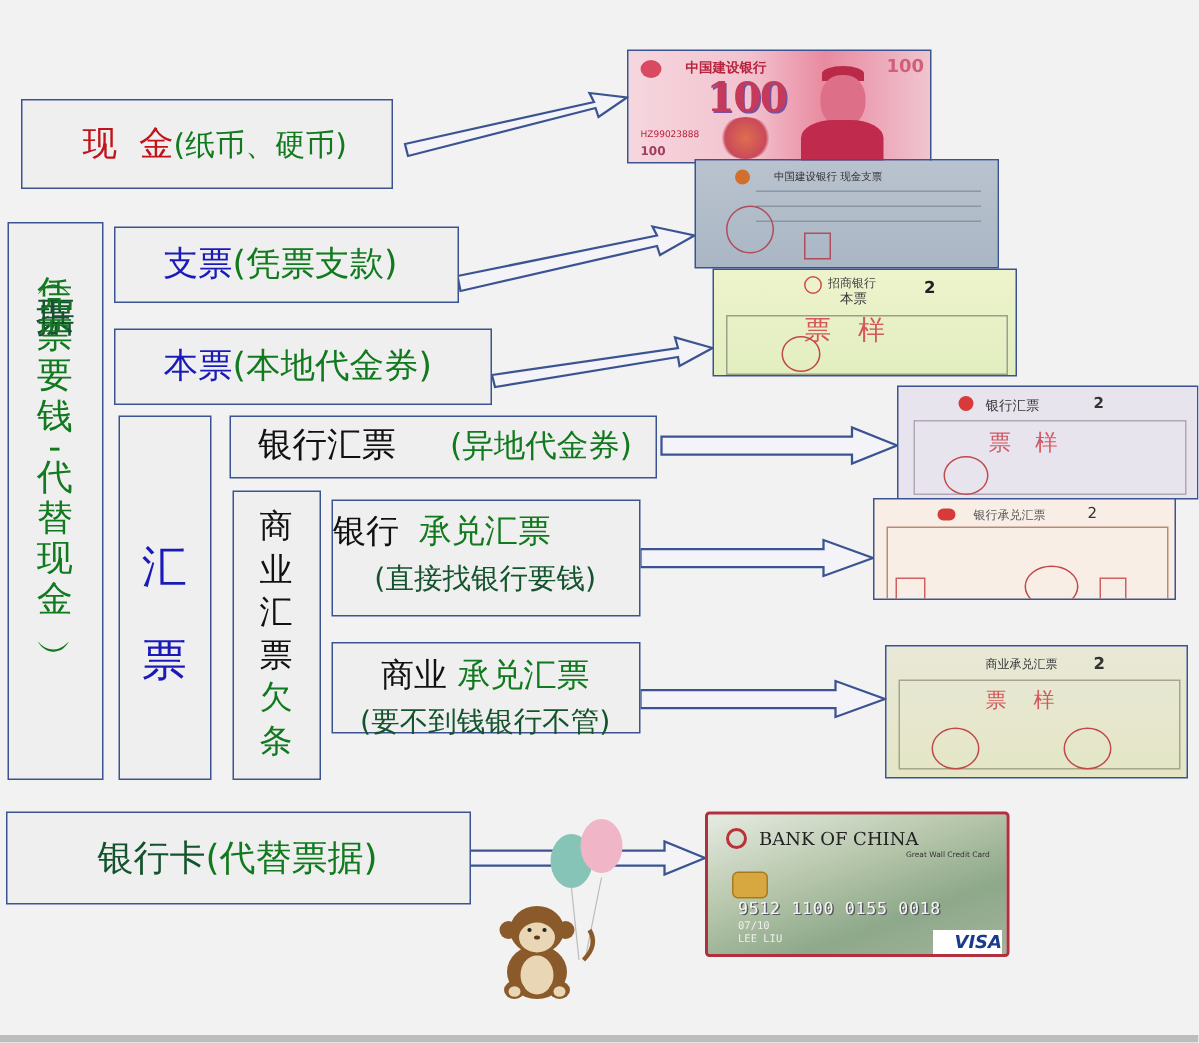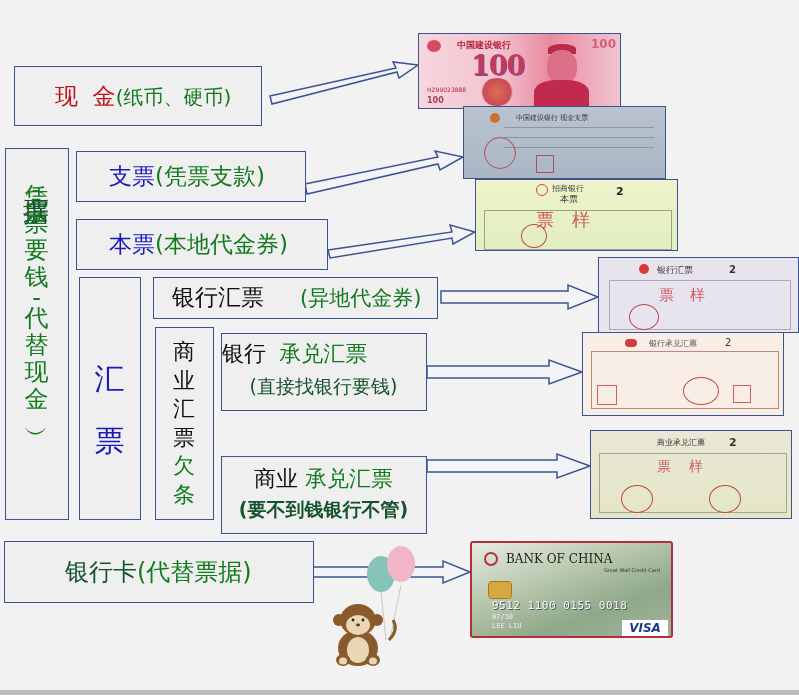--- a/index.html
+++ b/index.html
@@ -110,26 +110,26 @@
 </div>
 
 <div class="box" style="left:221px;top:333px;width:206px;height:78px;">
   <div class="label" style="left:0;width:203px;top:11px;font-size:22px;font-family:Liberation Mono, monospace;">
     <span class="black">银行</span>
     <span class="green">承兑汇票</span>
   </div>
   <div class="label red" style="left:0;width:203px;top:43px;font-size:19px;text-align:center;">(直接找银行要钱)</div>
 </div>
 
-<div class="box" style="left:221px;top:428px;width:206px;height:78px;margin-top:28px;">
+<div class="box" style="left:221px;top:428px;width:206px;height:61px;">
   <div class="label" style="left:0;width:203px;top:11px;font-size:22px;text-align:center;">
     <span class="black">商业</span>
     <span class="green">承兑汇票</span>
   </div>
-  <div class="label red" style="left:0;width:203px;top:43px;font-size:19px;text-align:center;font-weight:bold;">(要不到钱银行不管)</div>
+  <div class="label red" style="left:0;width:203px;top:43px;font-size:19px;text-align:center;">(要不到钱银行不管)</div>
 </div>
 
 <div class="box" style="left:4px;top:541px;width:310px;height:62px;">
   <div class="label" style="left:60px;top:18px;font-size:24px;">
     <span class="red">银行卡</span><span class="green">(代替票据)</span>
   </div>
 </div>
 
 <div class="img-frame" style="left:418px;top:33px;width:203px;height:76px;border:1.5px solid #3b5491;background:linear-gradient(90deg,#f6d6de 0%,#f2c3cf 40%,#e98aa0 65%,#f0c4d0 100%);">
   <div style="position:absolute;left:8px;top:6px;width:14px;height:12px;border-radius:50%;background:#d84a62;"></div>
@@ -168,21 +168,21 @@
 
 <div class="img-frame" style="left:598px;top:257px;width:201px;height:76px;border:1.5px solid #3b5491;background:#e8e4ee;">
   <div style="position:absolute;left:40px;top:6px;width:10px;height:10px;border-radius:50%;background:#d83a3a;"></div>
   <div style="position:absolute;left:58px;top:6px;font-size:9px;color:#333;">银行汇票</div>
   <div style="position:absolute;left:130px;top:6px;font-size:10px;color:#333;font-weight:bold;">2</div>
   <div style="position:absolute;left:10px;top:22px;width:180px;height:48px;border:1px solid #b0a6b8;"></div>
   <div style="position:absolute;left:60px;top:28px;font-size:15px;color:#d0404a;letter-spacing:16px;opacity:.85;">票样</div>
   <div style="position:absolute;left:30px;top:46px;width:28px;height:24px;border-radius:50%;border:1.5px solid #c04a4a;"></div>
 </div>
 
-<div class="img-frame" style="left:582px;top:332px;width:202px;height:84px;border:1.5px solid #3b5491;background:#f8eee6;padding-left:19px;">
+<div class="img-frame" style="left:582px;top:332px;width:202px;height:68px;border:1.5px solid #3b5491;background:#f8eee6;padding-left:19px;">
   <div style="position:absolute;left:42px;top:6px;width:12px;height:8px;border-radius:4px;background:#d83a3a;"></div>
   <div style="position:absolute;left:66px;top:5px;font-size:8px;color:#555;">银行承兑汇票</div>
   <div style="position:absolute;left:142px;top:4px;font-size:10px;color:#333;">2</div>
   <div style="position:absolute;left:8px;top:18px;width:186px;height:56px;border:1px solid #b88a7a;"></div>
   <div style="position:absolute;left:100px;top:44px;width:34px;height:26px;border-radius:50%;border:1.5px solid #c04a4a;"></div>
   <div style="position:absolute;left:14px;top:52px;width:18px;height:18px;border:1.5px solid #d06060;"></div>
   <div style="position:absolute;left:150px;top:52px;width:16px;height:16px;border:1.5px solid #d06060;"></div>
 </div>
 
 <div class="img-frame" style="left:590px;top:430px;width:202px;height:89px;border:1.5px solid #3b5491;background:linear-gradient(180deg,#e8e8d6 0%,#e4e6c6 100%);">
@@ -196,21 +196,21 @@
 
 <div class="img-frame" style="left:470px;top:541px;width:203px;height:97px;border:2px solid #b03040;border-radius:3px;background:linear-gradient(160deg,#e6ebe2 0%,#b6c6aa 40%,#8ea88a 70%,#a2b49a 100%);">
   <div style="position:absolute;left:12px;top:9px;width:14px;height:14px;border-radius:50%;border:2.5px solid #b8323a;box-sizing:border-box;"></div>
   <div style="position:absolute;left:34px;top:9px;font-size:12px;font-family:'DejaVu Serif',serif;color:#222;white-space:nowrap;">BANK OF CHINA</div>
   <div style="position:absolute;left:132px;top:24px;font-size:5px;color:#333;white-space:nowrap;">Great Wall Credit Card</div>
   <div style="position:absolute;left:16px;top:38px;width:22px;height:16px;border-radius:4px;background:#d8a840;border:1px solid #a87a20;"></div>
   <div style="position:absolute;left:20px;top:56px;font-size:11px;font-family:'DejaVu Sans Mono',monospace;color:#f4f4f0;letter-spacing:0.5px;text-shadow:1px 1px 0 #556;white-space:nowrap;">9512 1100 0155 0018</div>
   <div style="position:absolute;left:20px;top:70px;font-size:7px;color:#eee;font-family:'DejaVu Sans Mono',monospace;">07/10</div>
   <div style="position:absolute;left:20px;top:79px;font-size:7px;color:#eee;font-family:'DejaVu Sans Mono',monospace;">LEE LIU</div>
   <div style="position:absolute;left:150px;top:77px;width:46px;height:16px;background:#fff;">
-    <span style="display:block;text-align:center;font-size:12px;font-weight:bold;font-style:italic;color:#1a3a8a;line-height:16px;">VISA</span>
+    <span style="display:block;text-align:right;font-size:12px;font-weight:bold;font-style:italic;color:#1a3a8a;line-height:16px;">VISA</span>
   </div>
 </div>
 
 <svg class="layer" width="799" height="695" style="pointer-events:none;">
   <g>
     <line x1="381" y1="592" x2="386" y2="640" stroke="#bbb" stroke-width="0.8"></line>
     <line x1="401" y1="585" x2="390" y2="640" stroke="#bbb" stroke-width="0.8"></line>
     <ellipse cx="381" cy="574" rx="14" ry="18" fill="#86c4b8"></ellipse>
     <ellipse cx="401" cy="564" rx="14" ry="18" fill="#f0b6c8"></ellipse>
   </g>

